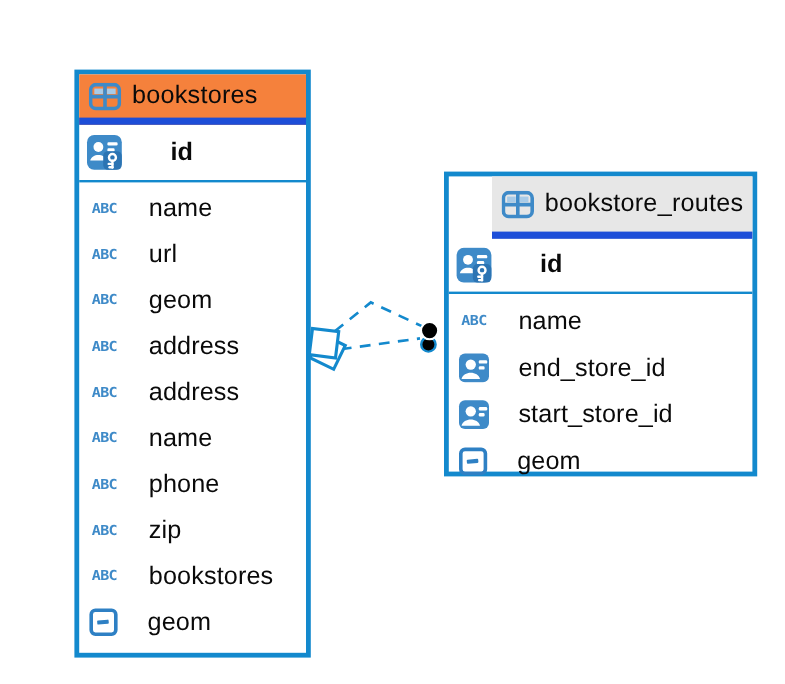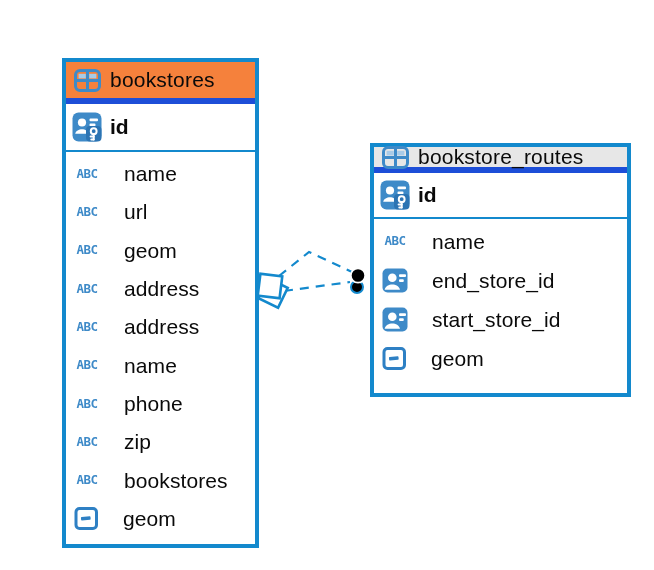--- a/index.html
+++ b/index.html
@@ -18,32 +18,32 @@
   .erd-table.bookstores { left: 62px; top: 58px; width: 197px; height: 490px; }
   .erd-table.bookstore-routes { left: 370px; top: 143px; width: 261px; height: 254px; }
 
   .table-header {
     display: flex; align-items: center; gap: 9px;
     padding: 0 8px;
     border-bottom: 6px solid #1d4ed8;
     flex: 0 0 auto;
   }
   .bookstores .table-header { height: 42px; background: #f5813c; }
-  .bookstore-routes .table-header { height: 26px; background: #e7e7e7; }
+  .bookstore-routes .table-header { height: 52px; background: #e7e7e7; margin-left: 36px; }
   .table-title { font-size: 21px; letter-spacing: 0.2px; white-space: nowrap; }
 
   .pk-row {
     display: flex; align-items: center; gap: 8px;
     padding: 0 6px;
     border-bottom: 2px solid #1389cd;
     flex: 0 0 auto;
   }
   .bookstores .pk-row { height: 48px; }
   .bookstore-routes .pk-row { height: 46px; }
-  .pk-name { font-size: 21px; font-weight: bold; }
+  .pk-name { font-size: 21px; font-weight: bold; margin-left: 32px; }
 
   .columns { padding-top: 3px; }
   .column-row {
     display: flex; align-items: center; gap: 24px;
     padding: 0 8px;
   }
   .bookstores .column-row { height: 38.3px; }
   .bookstore-routes .column-row { height: 39px; }
   .column-label { font-size: 21px; letter-spacing: 0.1px; white-space: nowrap; }
 

